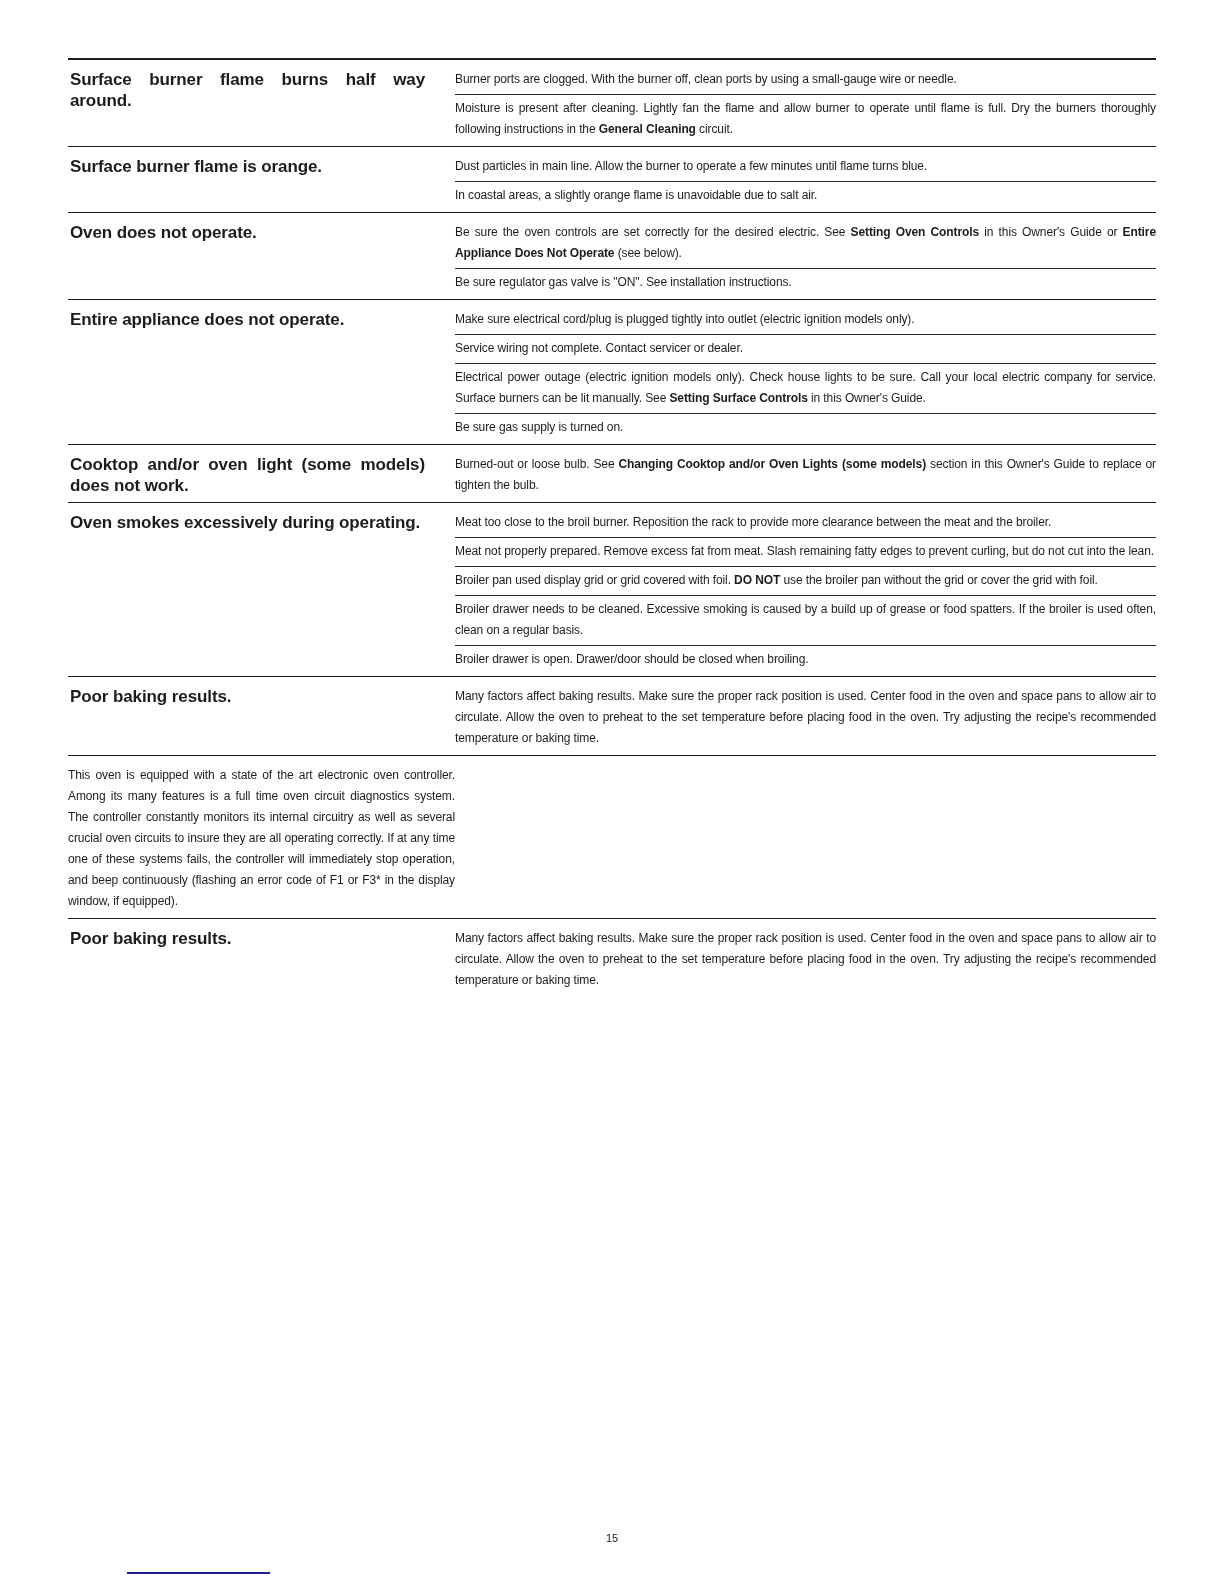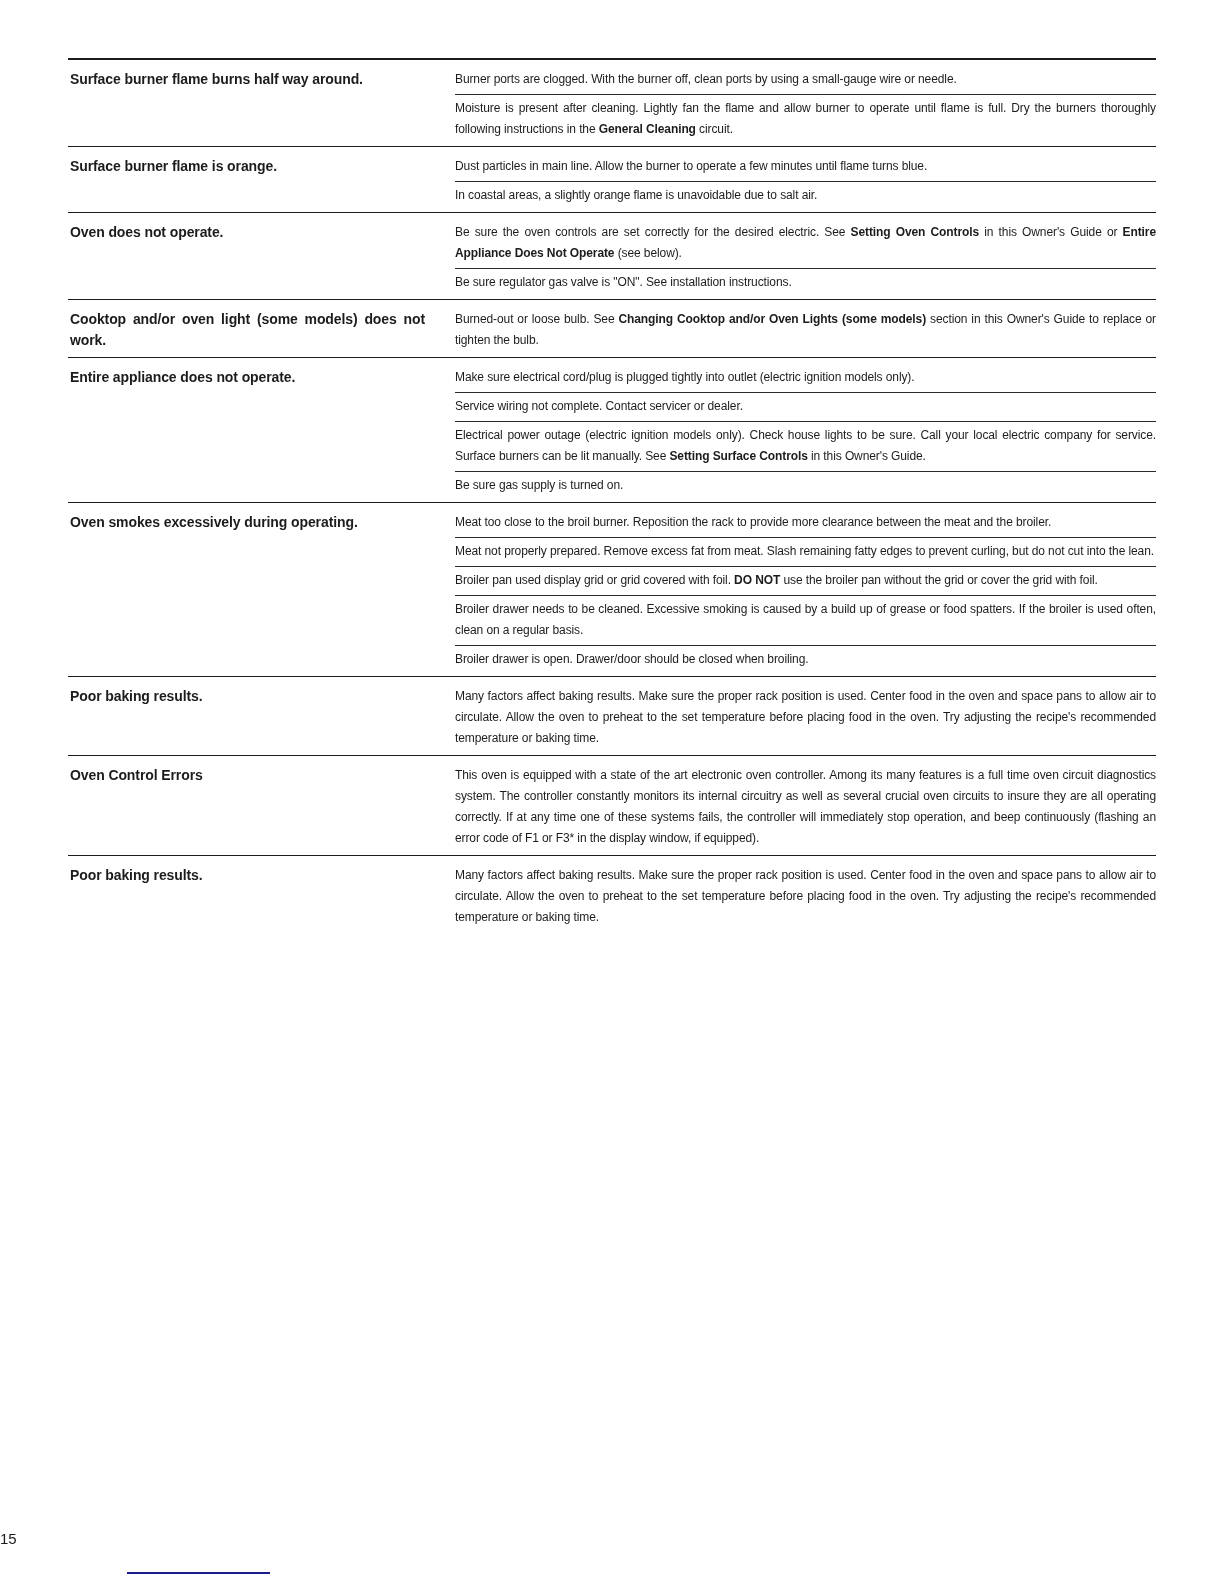--- a/index.html
+++ b/index.html
@@ -21,21 +21,21 @@
     border-top:2px solid #1c1c1c;
   }
   .t-row {
     display:grid;
     grid-template-columns:387px 1fr;
     border-bottom:1.5px solid #1c1c1c;
     padding:6px 0 2px 0;
   }
   .t-row.last { border-bottom:none; }
   .problem {
-    font-size:14px;
+    font-size:17px;
     line-height:21px;
     font-weight:bold;
     letter-spacing:-0.1px;
     text-align:justify;
     padding:3px 30px 4px 2px;
   }
   .solutions { min-width:0; }
   .solutions p {
     font-size:12px;
     line-height:21px;
@@ -43,22 +43,22 @@
     text-align:justify;
     padding:3px 0 4px 0;
   }
   .solutions p + p { border-top:1px solid #2a2a2a; }
   .solutions b { font-weight:bold; }
   .page-number {
     position:absolute;
     top:1528px;
     left:0;
     width:100%;
-    text-align:left;
-    font-size:15px;
+    text-align:center;
+    font-size:11px;
     line-height:21px;
   }
   .footer-rule {
     position:absolute;
     left:127px;
     top:1572px;
     width:143px;
     height:2px;
     background:#1b1b8e;
   }
@@ -83,52 +83,51 @@
         </div>
       </div>
       <div class="t-row">
         <div class="problem">Oven does not operate.</div>
         <div class="solutions">
           <p><span>Be sure the oven controls are set correctly for the desired electric. See </span><b>Setting Oven Controls</b><span> in this Owner's Guide or </span><b>Entire Appliance Does Not Operate</b><span> (see below).</span></p>
           <p><span>Be sure regulator gas valve is "ON". See installation instructions.</span></p>
         </div>
       </div>
       <div class="t-row">
-        <div class="problem">Cooktop and/or oven light (some models) does not work.</div>
-        <div class="solutions">
-          <p><span>Burned-out or loose bulb. See </span><b>Changing Cooktop and/or Oven Lights (some models)</b><span> section in this Owner's Guide to replace or tighten the bulb.</span></p>
-        </div>
-      </div>
-      <div class="t-row">
         <div class="problem">Entire appliance does not operate.</div>
         <div class="solutions">
           <p><span>Make sure electrical cord/plug is plugged tightly into outlet (electric ignition models only).</span></p>
           <p><span>Service wiring not complete. Contact servicer or dealer.</span></p>
           <p><span>Electrical power outage (electric ignition models only). Check house lights to be sure. Call your local electric company for service. Surface burners can be lit manually. See </span><b>Setting Surface Controls</b><span> in this Owner's Guide.</span></p>
           <p><span>Be sure gas supply is turned on.</span></p>
+        </div>
+      </div>
+      <div class="t-row">
+        <div class="problem">Cooktop and/or oven light (some models) does not work.</div>
+        <div class="solutions">
+          <p><span>Burned-out or loose bulb. See </span><b>Changing Cooktop and/or Oven Lights (some models)</b><span> section in this Owner's Guide to replace or tighten the bulb.</span></p>
         </div>
       </div>
       <div class="t-row">
         <div class="problem">Oven smokes excessively during operating.</div>
         <div class="solutions">
           <p><span>Meat too close to the broil burner. Reposition the rack to provide more clearance between the meat and the broiler.</span></p>
           <p><span>Meat not properly prepared. Remove excess fat from meat. Slash remaining fatty edges to prevent curling, but do not cut into the lean.</span></p>
           <p><span>Broiler pan used display grid or grid covered with foil. </span><b>DO NOT</b><span> use the broiler pan without the grid or cover the grid with foil.</span></p>
           <p><span>Broiler drawer needs to be cleaned. Excessive smoking is caused by a build up of grease or food spatters. If the broiler is used often, clean on a regular basis.</span></p>
           <p><span>Broiler drawer is open. Drawer/door should be closed when broiling.</span></p>
         </div>
       </div>
       <div class="t-row">
         <div class="problem">Poor baking results.</div>
         <div class="solutions">
           <p><span>Many factors affect baking results. Make sure the proper rack position is used. Center food in the oven and space pans to allow air to circulate. Allow the oven to preheat to the set temperature before placing food in the oven. Try adjusting the recipe's recommended temperature or baking time.</span></p>
         </div>
       </div>
       <div class="t-row">
-        <div class="problem">Oven Control Errors</div>
         <div class="solutions">
           <p><span>This oven is equipped with a state of the art electronic oven controller. Among its many features is a full time oven circuit diagnostics system. The controller constantly monitors its internal circuitry as well as several crucial oven circuits to insure they are all operating correctly. If at any time one of these systems fails, the controller will immediately stop operation, and beep continuously (flashing an error code of F1 or F3* in the display window, if equipped).</span></p>
         </div>
       </div>
       <div class="t-row last">
         <div class="problem">Poor baking results.</div>
         <div class="solutions">
           <p><span>Many factors affect baking results. Make sure the proper rack position is used. Center food in the oven and space pans to allow air to circulate. Allow the oven to preheat to the set temperature before placing food in the oven. Try adjusting the recipe's recommended temperature or baking time.</span></p>
         </div>
       </div>

